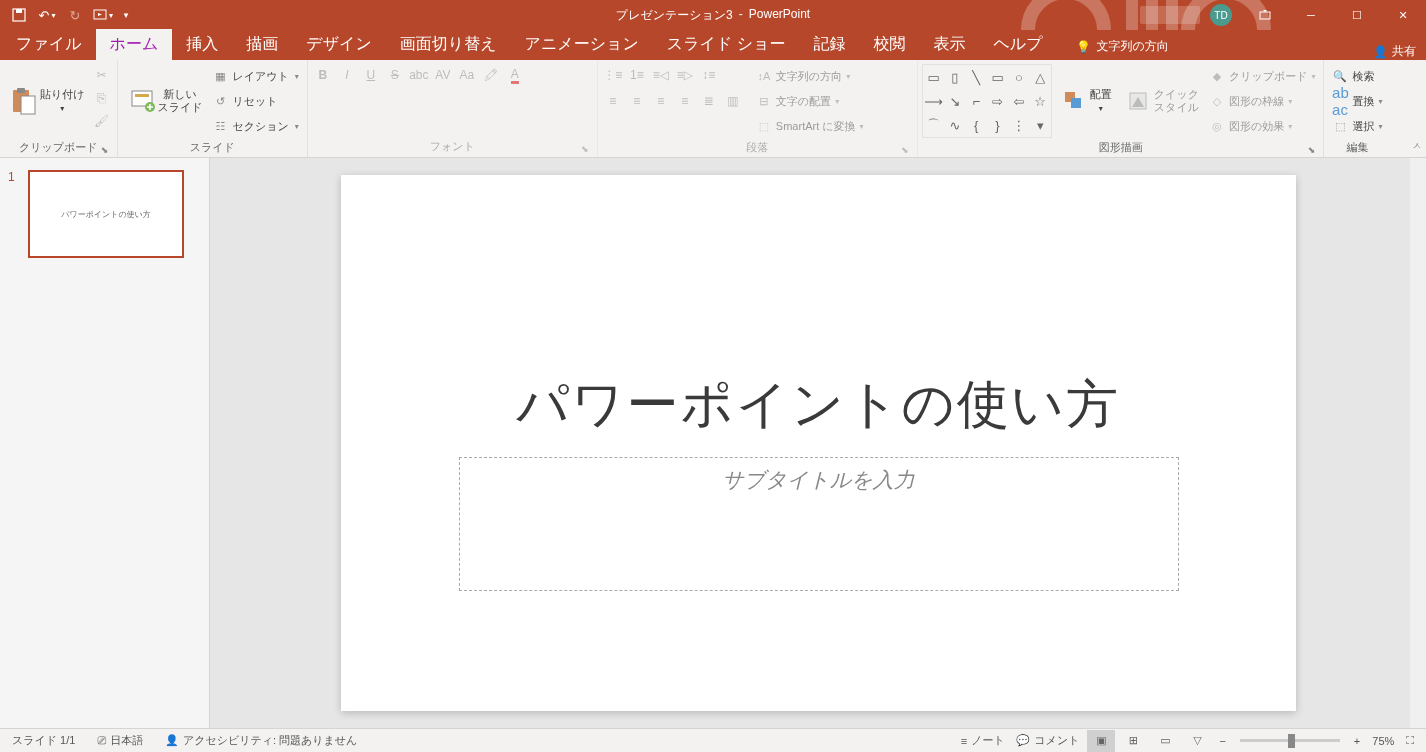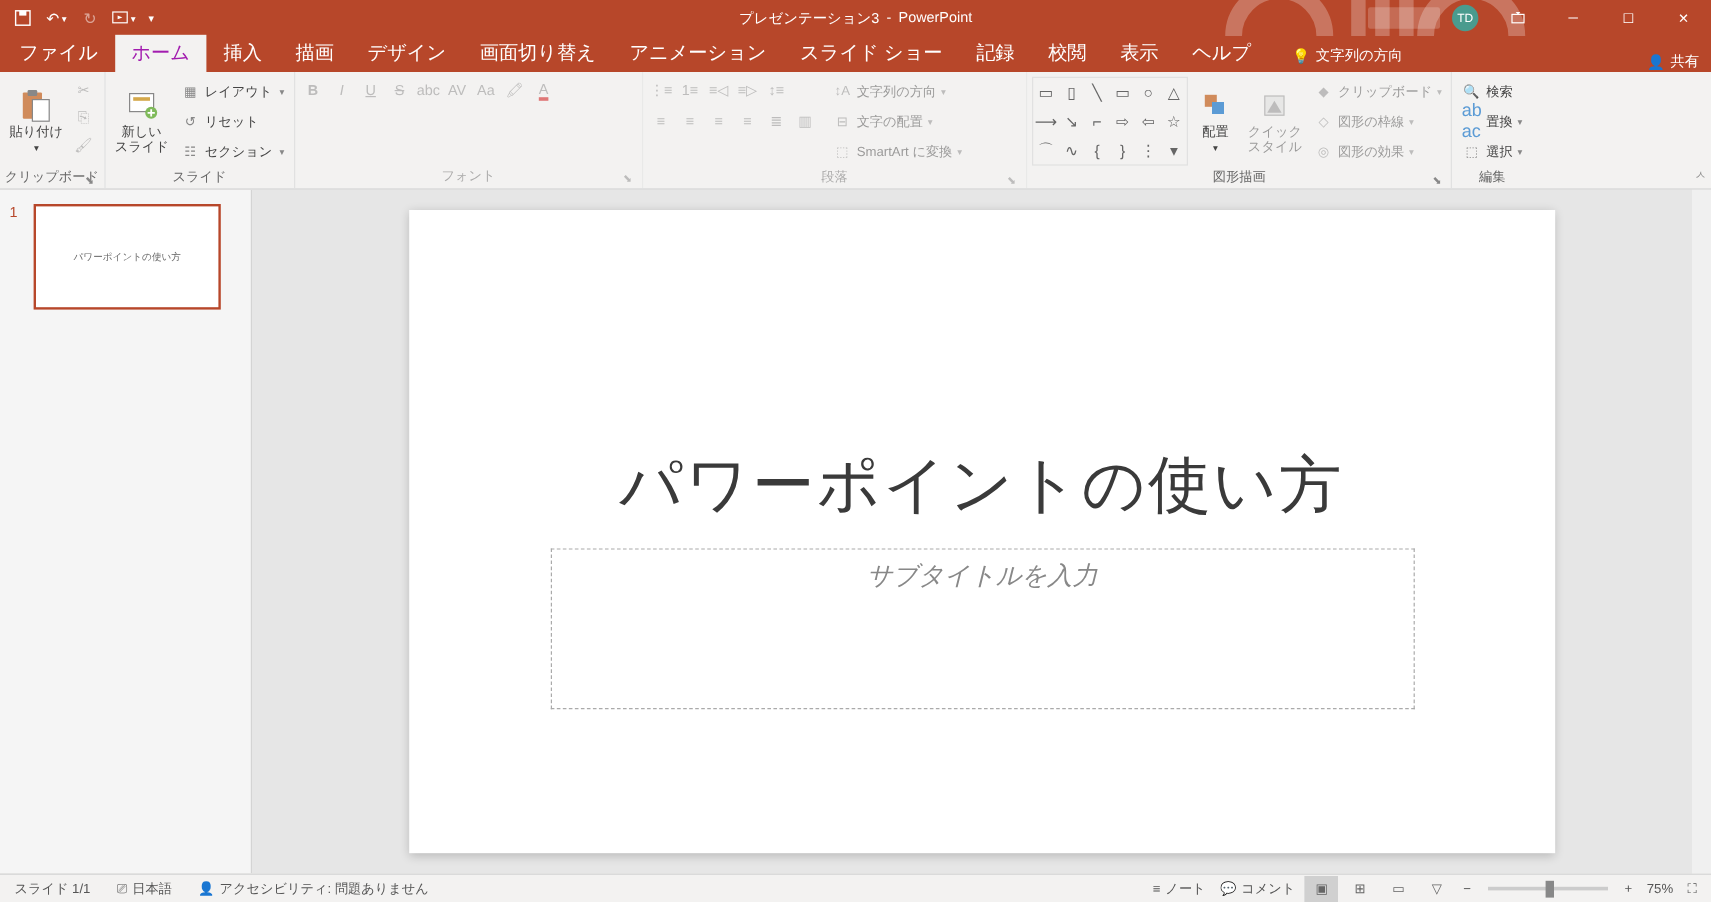--- a/index.html
+++ b/index.html
@@ -21,21 +21,21 @@
 .tab.active { background: #f3f2f1; color: #a21caf; }
 .tell-me { display: flex; align-items: center; gap: 5px; color: #fff; font-size: 12px; padding: 5px 12px; margin-left: 8px; }
 .share { position: absolute; right: 10px; color: #fff; font-size: 12px; display: flex; align-items: center; gap: 4px; }
 
 
 .ribbon { height: 98px; background: #f3f2f1; border-bottom: 1px solid #d4d4d4; display: flex; position: relative; }
 .group { border-right: 1px solid #e1e1e1; display: flex; flex-direction: column; padding: 2px 4px 0; }
 .group-body { flex: 1; display: flex; align-items: flex-start; gap: 2px; padding-top: 2px; }
 .group-label { text-align: center; font-size: 11px; color: #666; padding: 2px 0 3px; position: relative; }
 .dlauncher { position: absolute; right: 2px; bottom: 2px; width: 12px; height: 12px; font-size: 9px; color: #888; display: flex; align-items: center; justify-content: center; }
-.big-btn { display: flex; flex-direction: column; align-items: center; justify-content: center; padding: 2px 4px; min-width: 42px; height: 74px; }
+.big-btn { display: flex; flex-direction: row; align-items: center; justify-content: center; padding: 2px 4px; min-width: 42px; height: 74px; }
 .big-btn .icon { width: 32px; height: 32px; display: flex; align-items: center; justify-content: center; font-size: 22px; }
 .big-btn .lbl { font-size: 11px; text-align: center; line-height: 1.2; color: #444; }
 .col { display: flex; flex-direction: column; gap: 1px; }
 .row-btn { display: flex; align-items: center; gap: 4px; padding: 2px 4px; font-size: 11px; color: #444; height: 24px; }
 .row-btn .ic { width: 16px; height: 16px; display: flex; align-items: center; justify-content: center; color: #888; }
 .sm-btn { width: 22px; height: 22px; display: flex; align-items: center; justify-content: center; font-size: 12px; color: #888; }
 .disabled { opacity: .5; pointer-events: none; }
 .font-name { width: 147px; height: 22px; border: 1px solid #ccc; background: #fff; font-size: 11px; padding: 0 4px; display: flex; align-items: center; color: #999; }
 .font-size { width: 40px; height: 22px; border: 1px solid #ccc; background: #fff; font-size: 11px; padding: 0 4px; display: flex; align-items: center; justify-content: center; color: #999; }
 .shapes-gallery { width: 130px; height: 74px; display: grid; grid-template-columns: repeat(6, 1fr); grid-template-rows: repeat(3, 1fr); gap: 0; font-size: 13px; color: #666; border: 1px solid #e1e1e1; }

